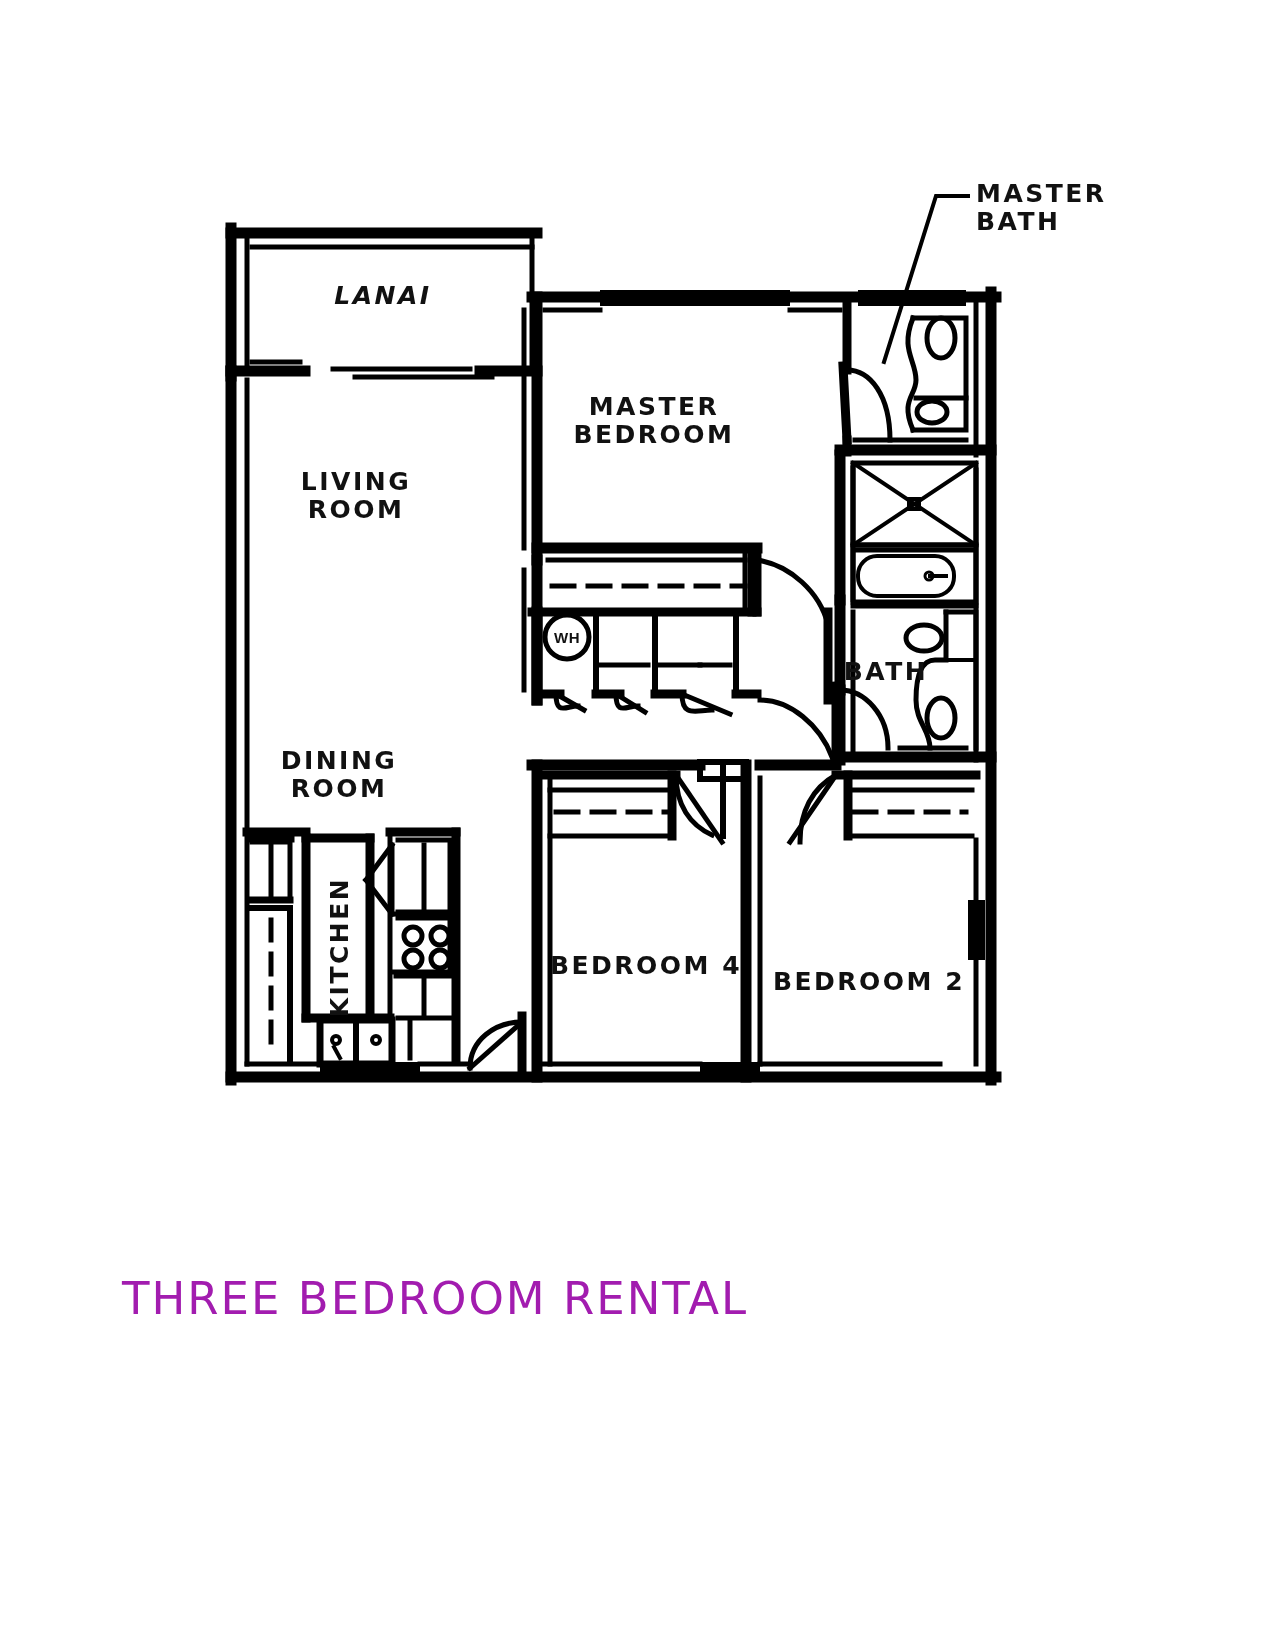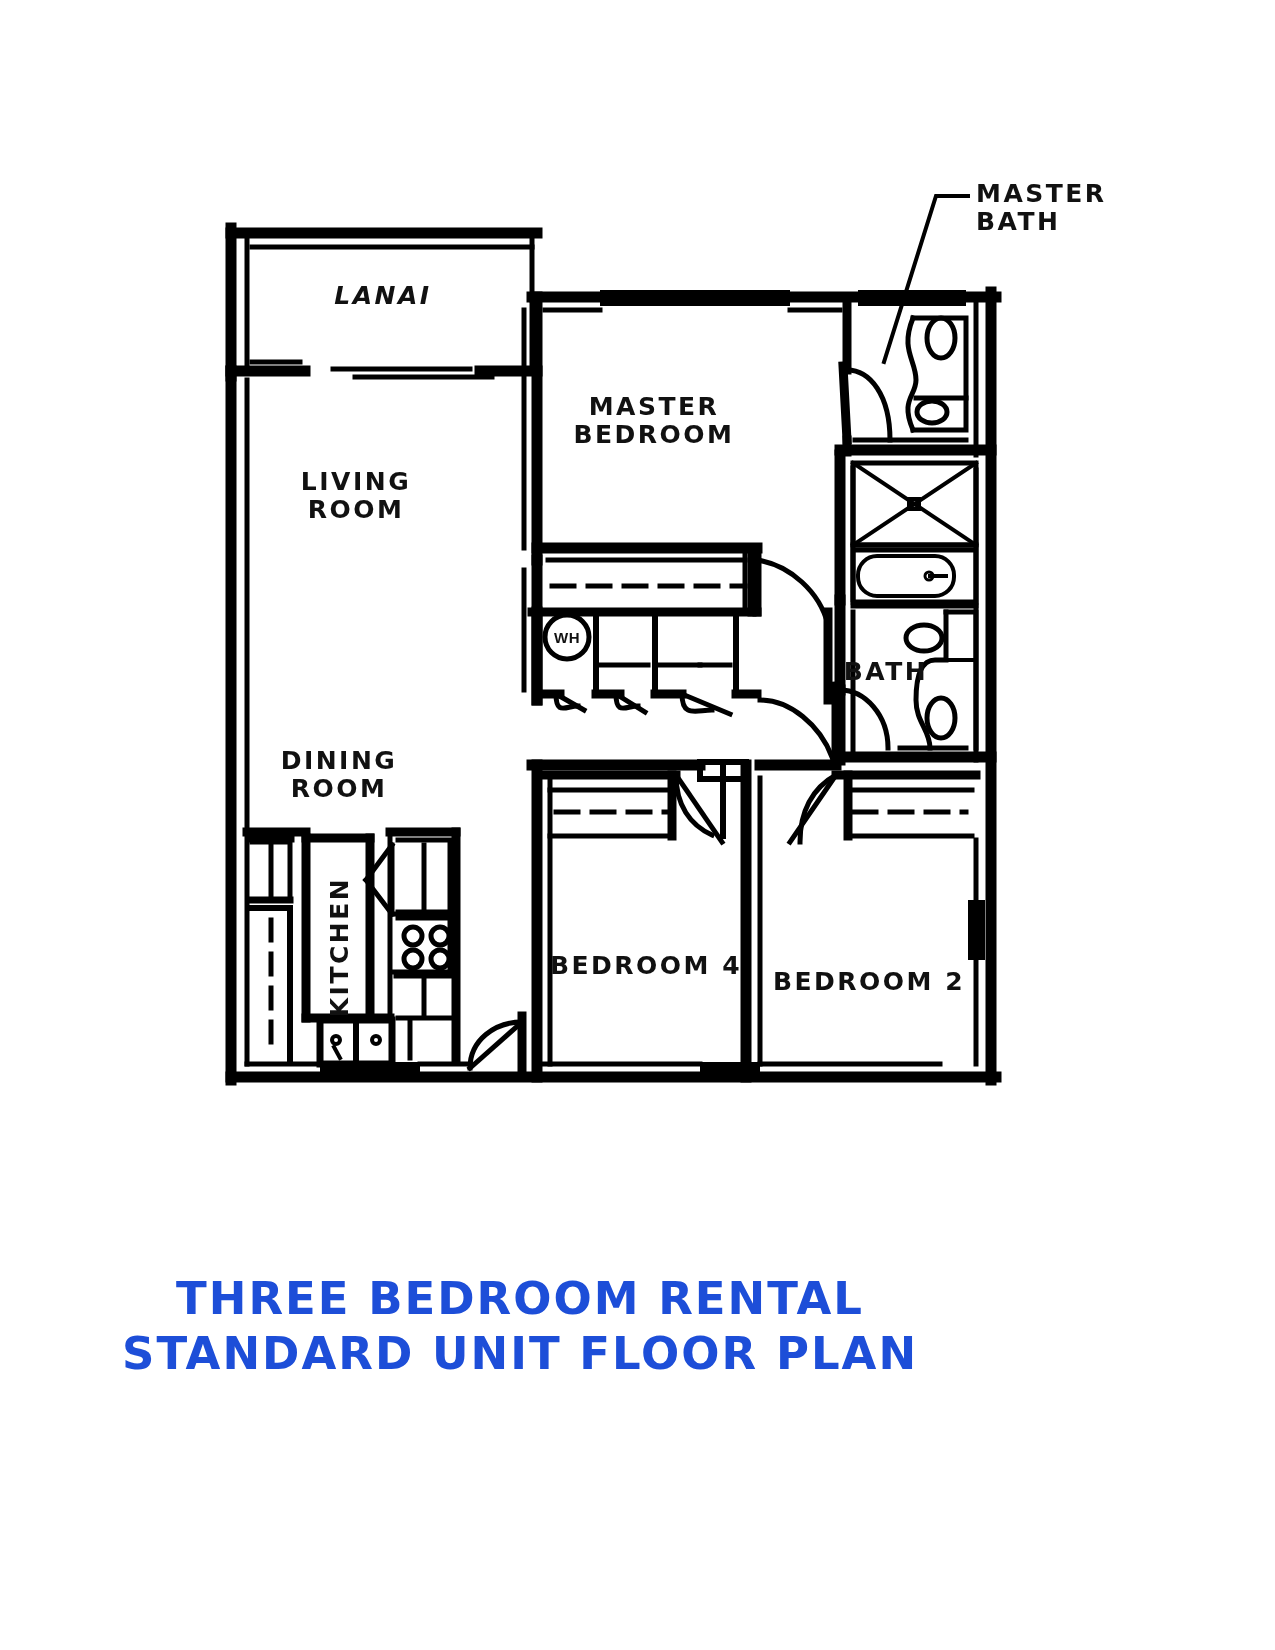--- a/index.html
+++ b/index.html
@@ -58,23 +58,23 @@
   .sheet-title {
     position: absolute;
     left: 122px;
     top: 1272px;
   }
   .sheet-title-line {
     position: relative;
     display: block;
     font-size: 45px;
     letter-spacing: 2px;
-    font-weight: 700;
-    color: #1d4ed8;
-    text-align: center;
+    font-weight: 400;
+    color: #a21caf;
+    text-align: left;
     line-height: 1.22;
   }
   .wh-label {
     position: absolute;
     font-size: 15px;
     letter-spacing: 0.5px;
     font-weight: 700;
     color: #111;
     transform: translate(-50%, -50%);
     font-family: Liberation Sans, sans-serif;
@@ -375,16 +375,15 @@
 
   <div class="room-label" style="left:869px; top:966px;margin-top:16px;">BEDROOM 2</div>
 
   <div class="callout-label" style="left:976px; top:180px;">MASTER
 BATH</div>
 
   <div class="wh-label" style="left:567px; top:637px;">WH</div>
 
   <div class="sheet-title">
     <span class="sheet-title-line">THREE BEDROOM RENTAL</span>
-    <span class="sheet-title-line">STANDARD UNIT FLOOR PLAN</span>
   </div>
 
 </div>
 
 </body></html>

